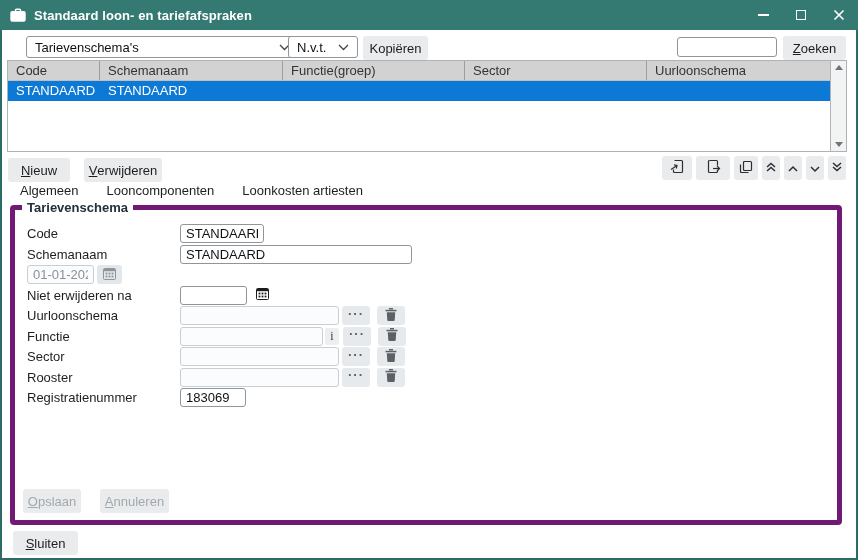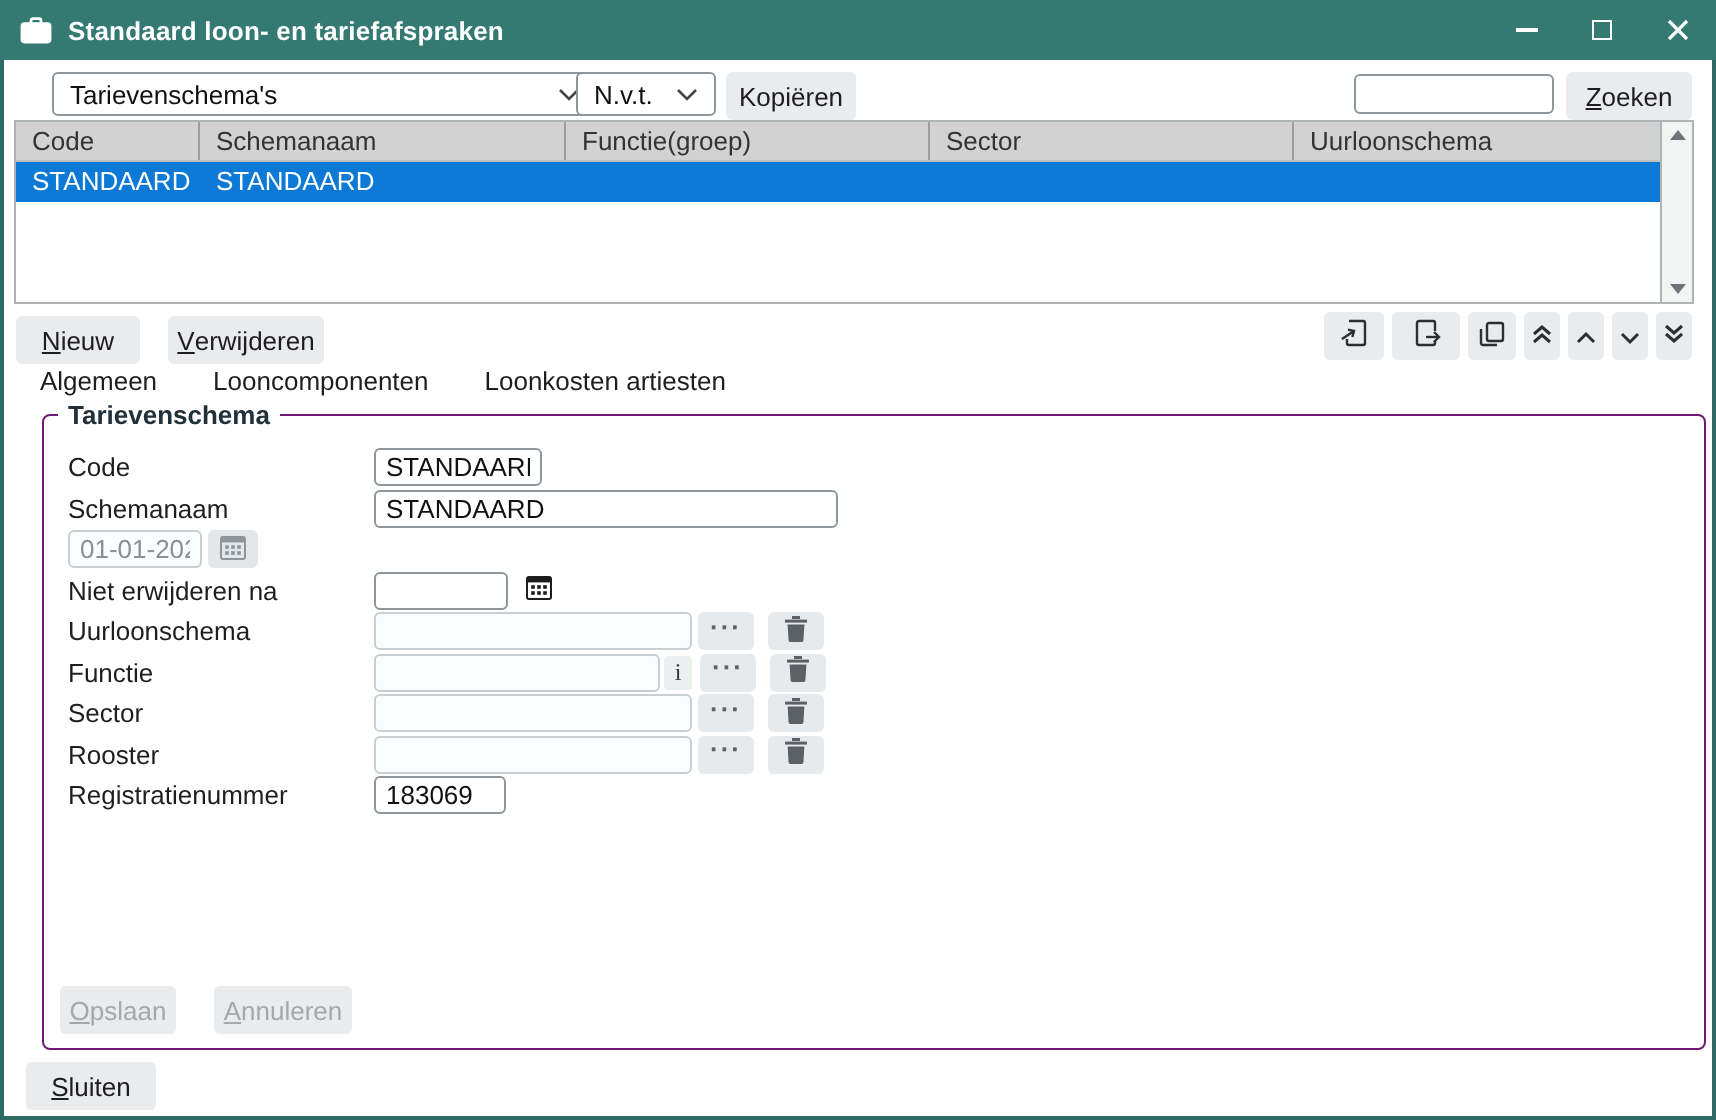--- a/index.html
+++ b/index.html
@@ -71,22 +71,22 @@
     display:inline-flex; align-items:center; justify-content:center; color:#2b2f33;
   }
   .w30{ width:30px; } .w34{ width:34px; } .w24{ width:24px; } .w18{ width:18px; }
 
   
   .tabs{ position:absolute; top:183px; left:20px; display:flex; gap:28px; font-size:13px; color:#1e1e1e; }
   .tab{ cursor:default; }
 
   
   fieldset.panel{
-    position:absolute; left:21px; top:200px; width:832px; height:325px;
-    border:1px solid #701a75; border-radius:4px;
+    position:absolute; left:10px; top:200px; width:832px; height:325px;
+    border:5px solid #701a75; border-radius:4px;
   }
   fieldset.panel legend{
     margin-left:7px; padding:0 5px; font-size:13px; font-weight:bold; color:#22303a;
   }
   .form-rows{ padding:9px 0 0 12px; }
   .frow{ display:flex; align-items:center; height:19px; margin-bottom:1.5px; }
   .flabel{ width:153px; font-size:13px; color:#1e1e1e; }
   .finput{
     height:19px; border:1px solid #8f969b; border-radius:3px; background:#fff;
     font-size:13px; font-family:"Liberation Sans",sans-serif; color:#111; padding:0 5px; outline:none;

